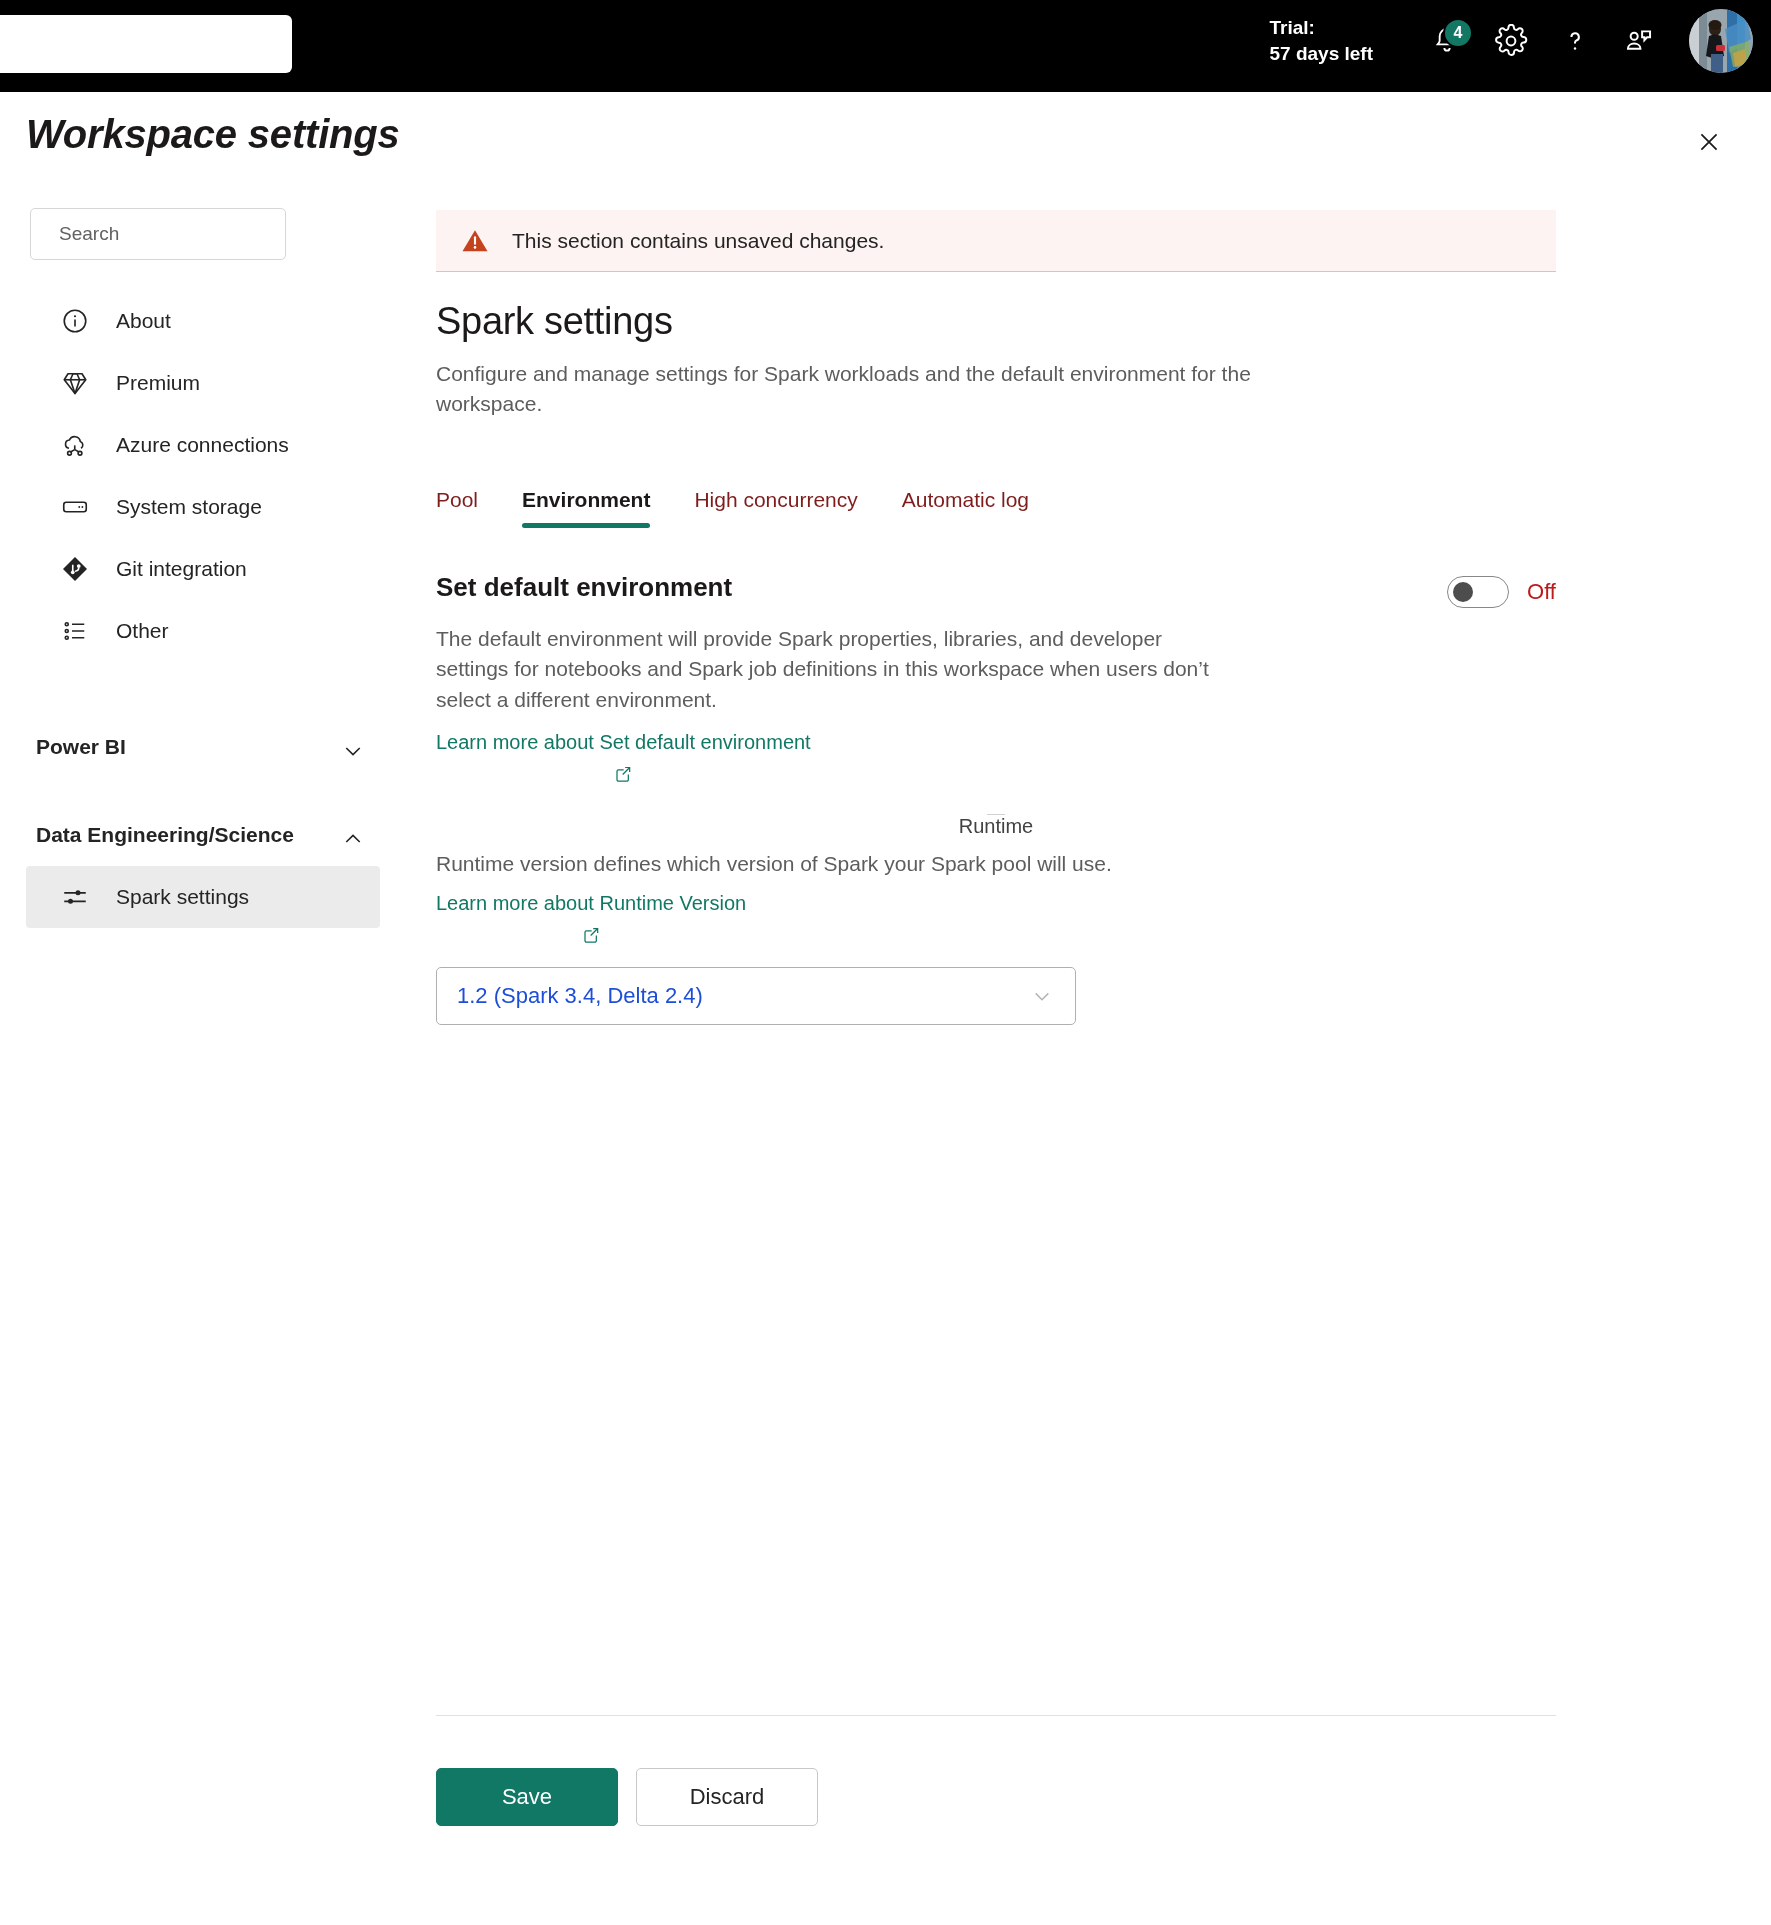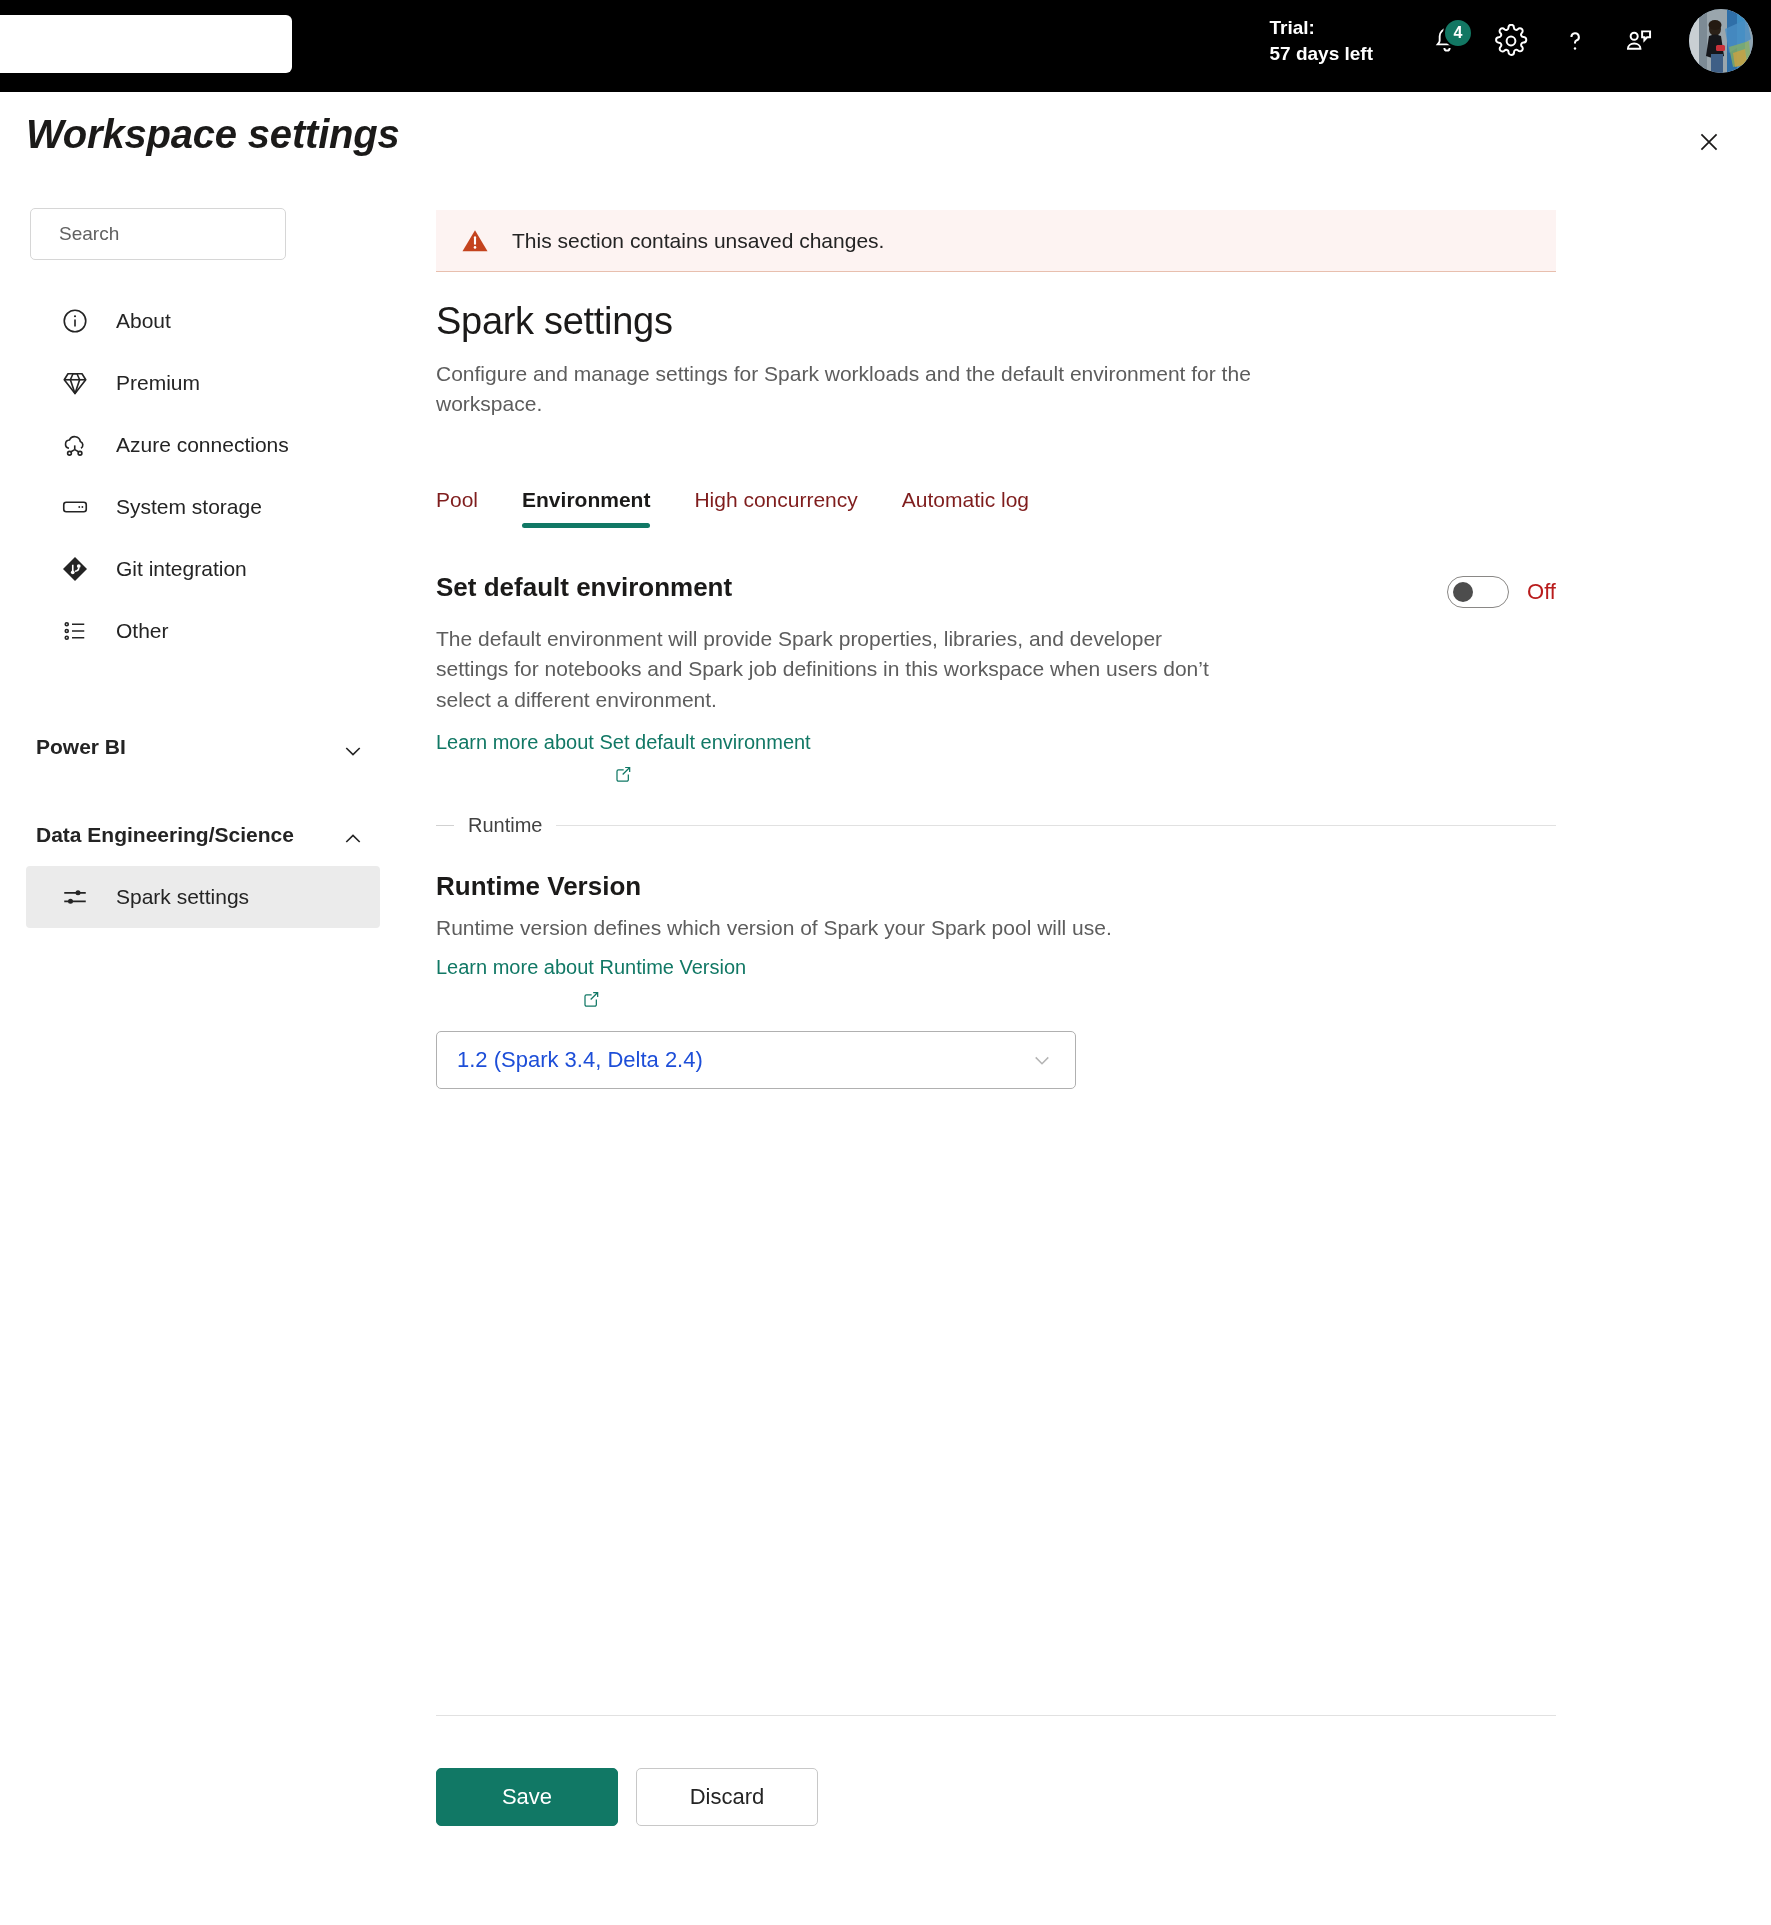--- a/index.html
+++ b/index.html
@@ -220,20 +220,21 @@
   }
   .link {
     display: inline-flex; align-items: center; gap: 10px;
     color: #117865; font-size: 20px; text-decoration: none;
     margin-top: 16px; cursor: pointer; flex-direction: column;
   }
 
   .fieldset-legend {
     display: flex; align-items: center; gap: 0;
     margin-top: 30px;
+    flex-direction: column;
   }
   .fl-line-s { width: 18px; height: 1px; background: #d1d1d1; }
   .fl-text { font-size: 20px; color: #424242; padding: 0 14px; white-space: nowrap; }
   .fl-line-l { flex: 1; height: 1px; background: #e1e1e1; }
 
   .sub-title { font-size: 26px; font-weight: 700; color: #1b1a19; margin-top: 34px; }
   .sub-desc { font-size: 21px; color: #5d5d5d; margin-top: 14px; }
 
   .dropdown {
     margin-top: 22px;
@@ -500,21 +501,20 @@
       <path d="M11.6 12.6 L20 4.2 M14.6 4.2 H20 V9.6"></path>
     </svg>
   </a>
 
   <div class="fieldset-legend">
     <span class="fl-line-s"></span>
     <span class="fl-text">Runtime</span>
     <span class="fl-line-l"></span>
   </div>
 
-  <div class="sub-title">Runtime Version</div>
   <div class="sub-desc">Runtime version defines which version of Spark your Spark pool will use.</div>
 
   <a class="link">
     <span>Learn more about Runtime Version</span>
     <svg width="20" height="20" viewBox="0 0 24 24" fill="none" stroke="#117865" stroke-width="1.5">
       <path d="M18.4 12.6 v6.2 a1.8 1.8 0 0 1 -1.8 1.8 H6.6 a1.8 1.8 0 0 1 -1.8 -1.8 V8.8 a1.8 1.8 0 0 1 1.8 -1.8 h6.2"></path>
       <path d="M11.6 12.6 L20 4.2 M14.6 4.2 H20 V9.6"></path>
     </svg>
   </a>
 

